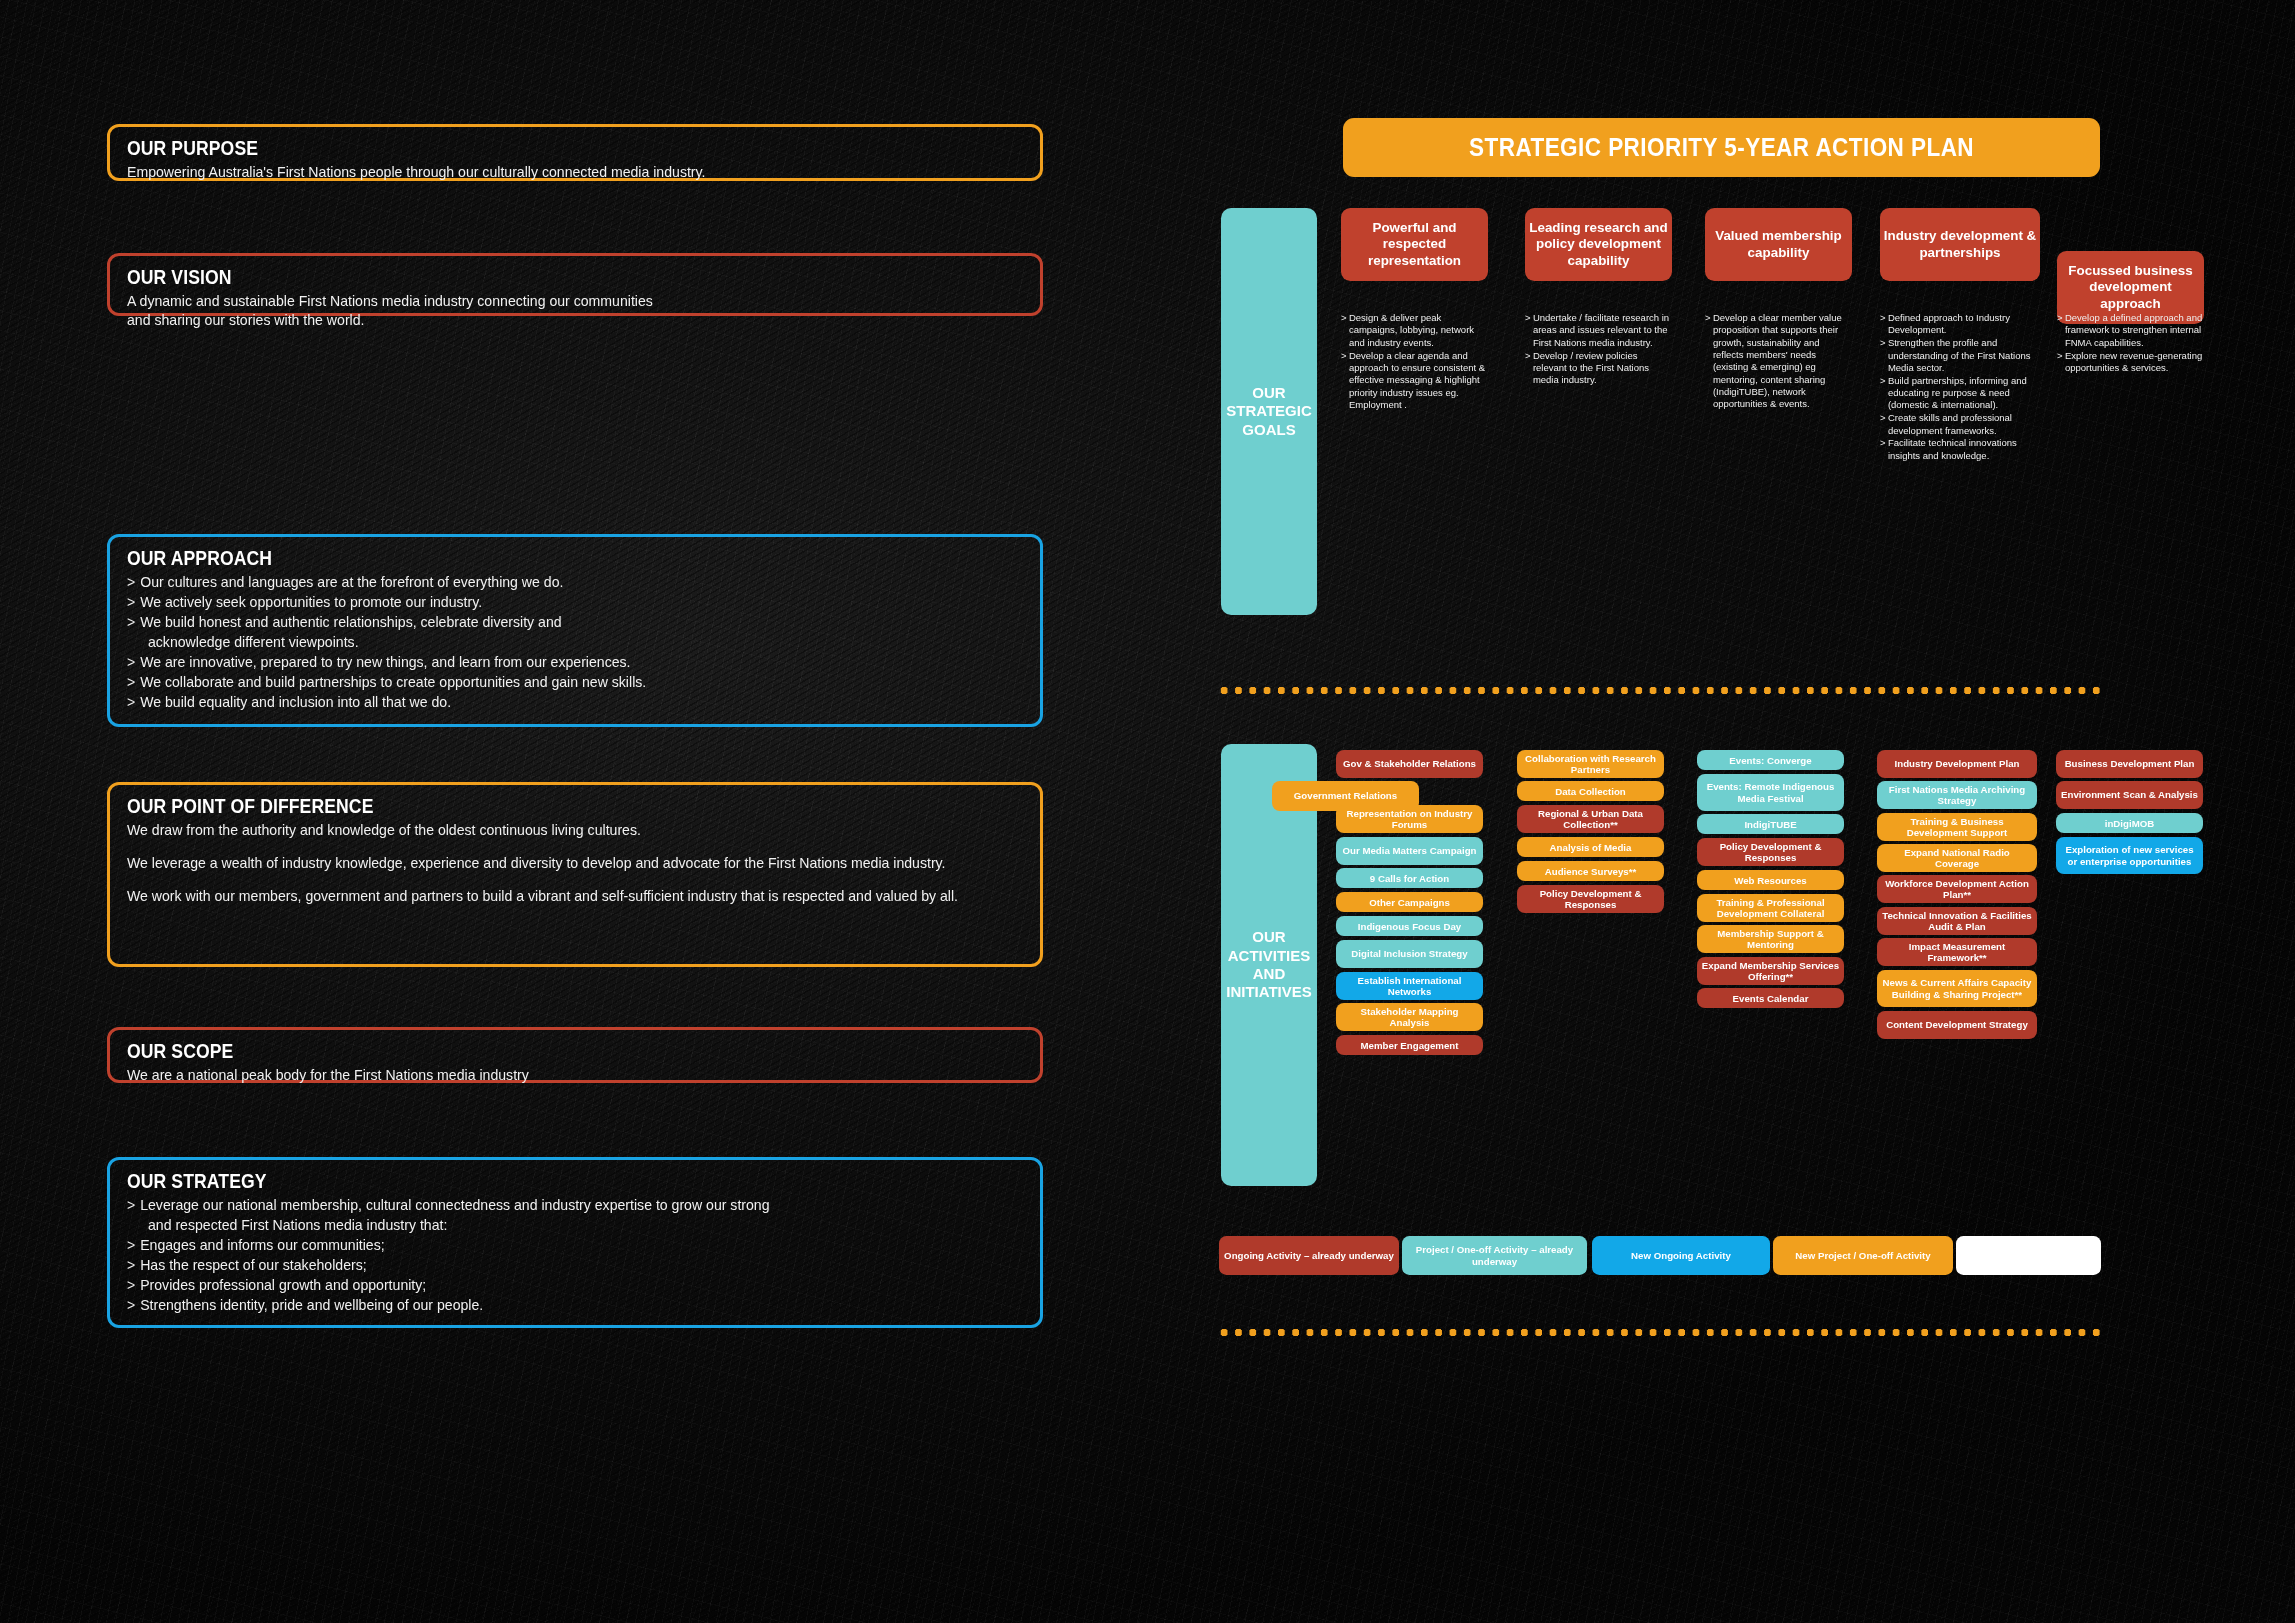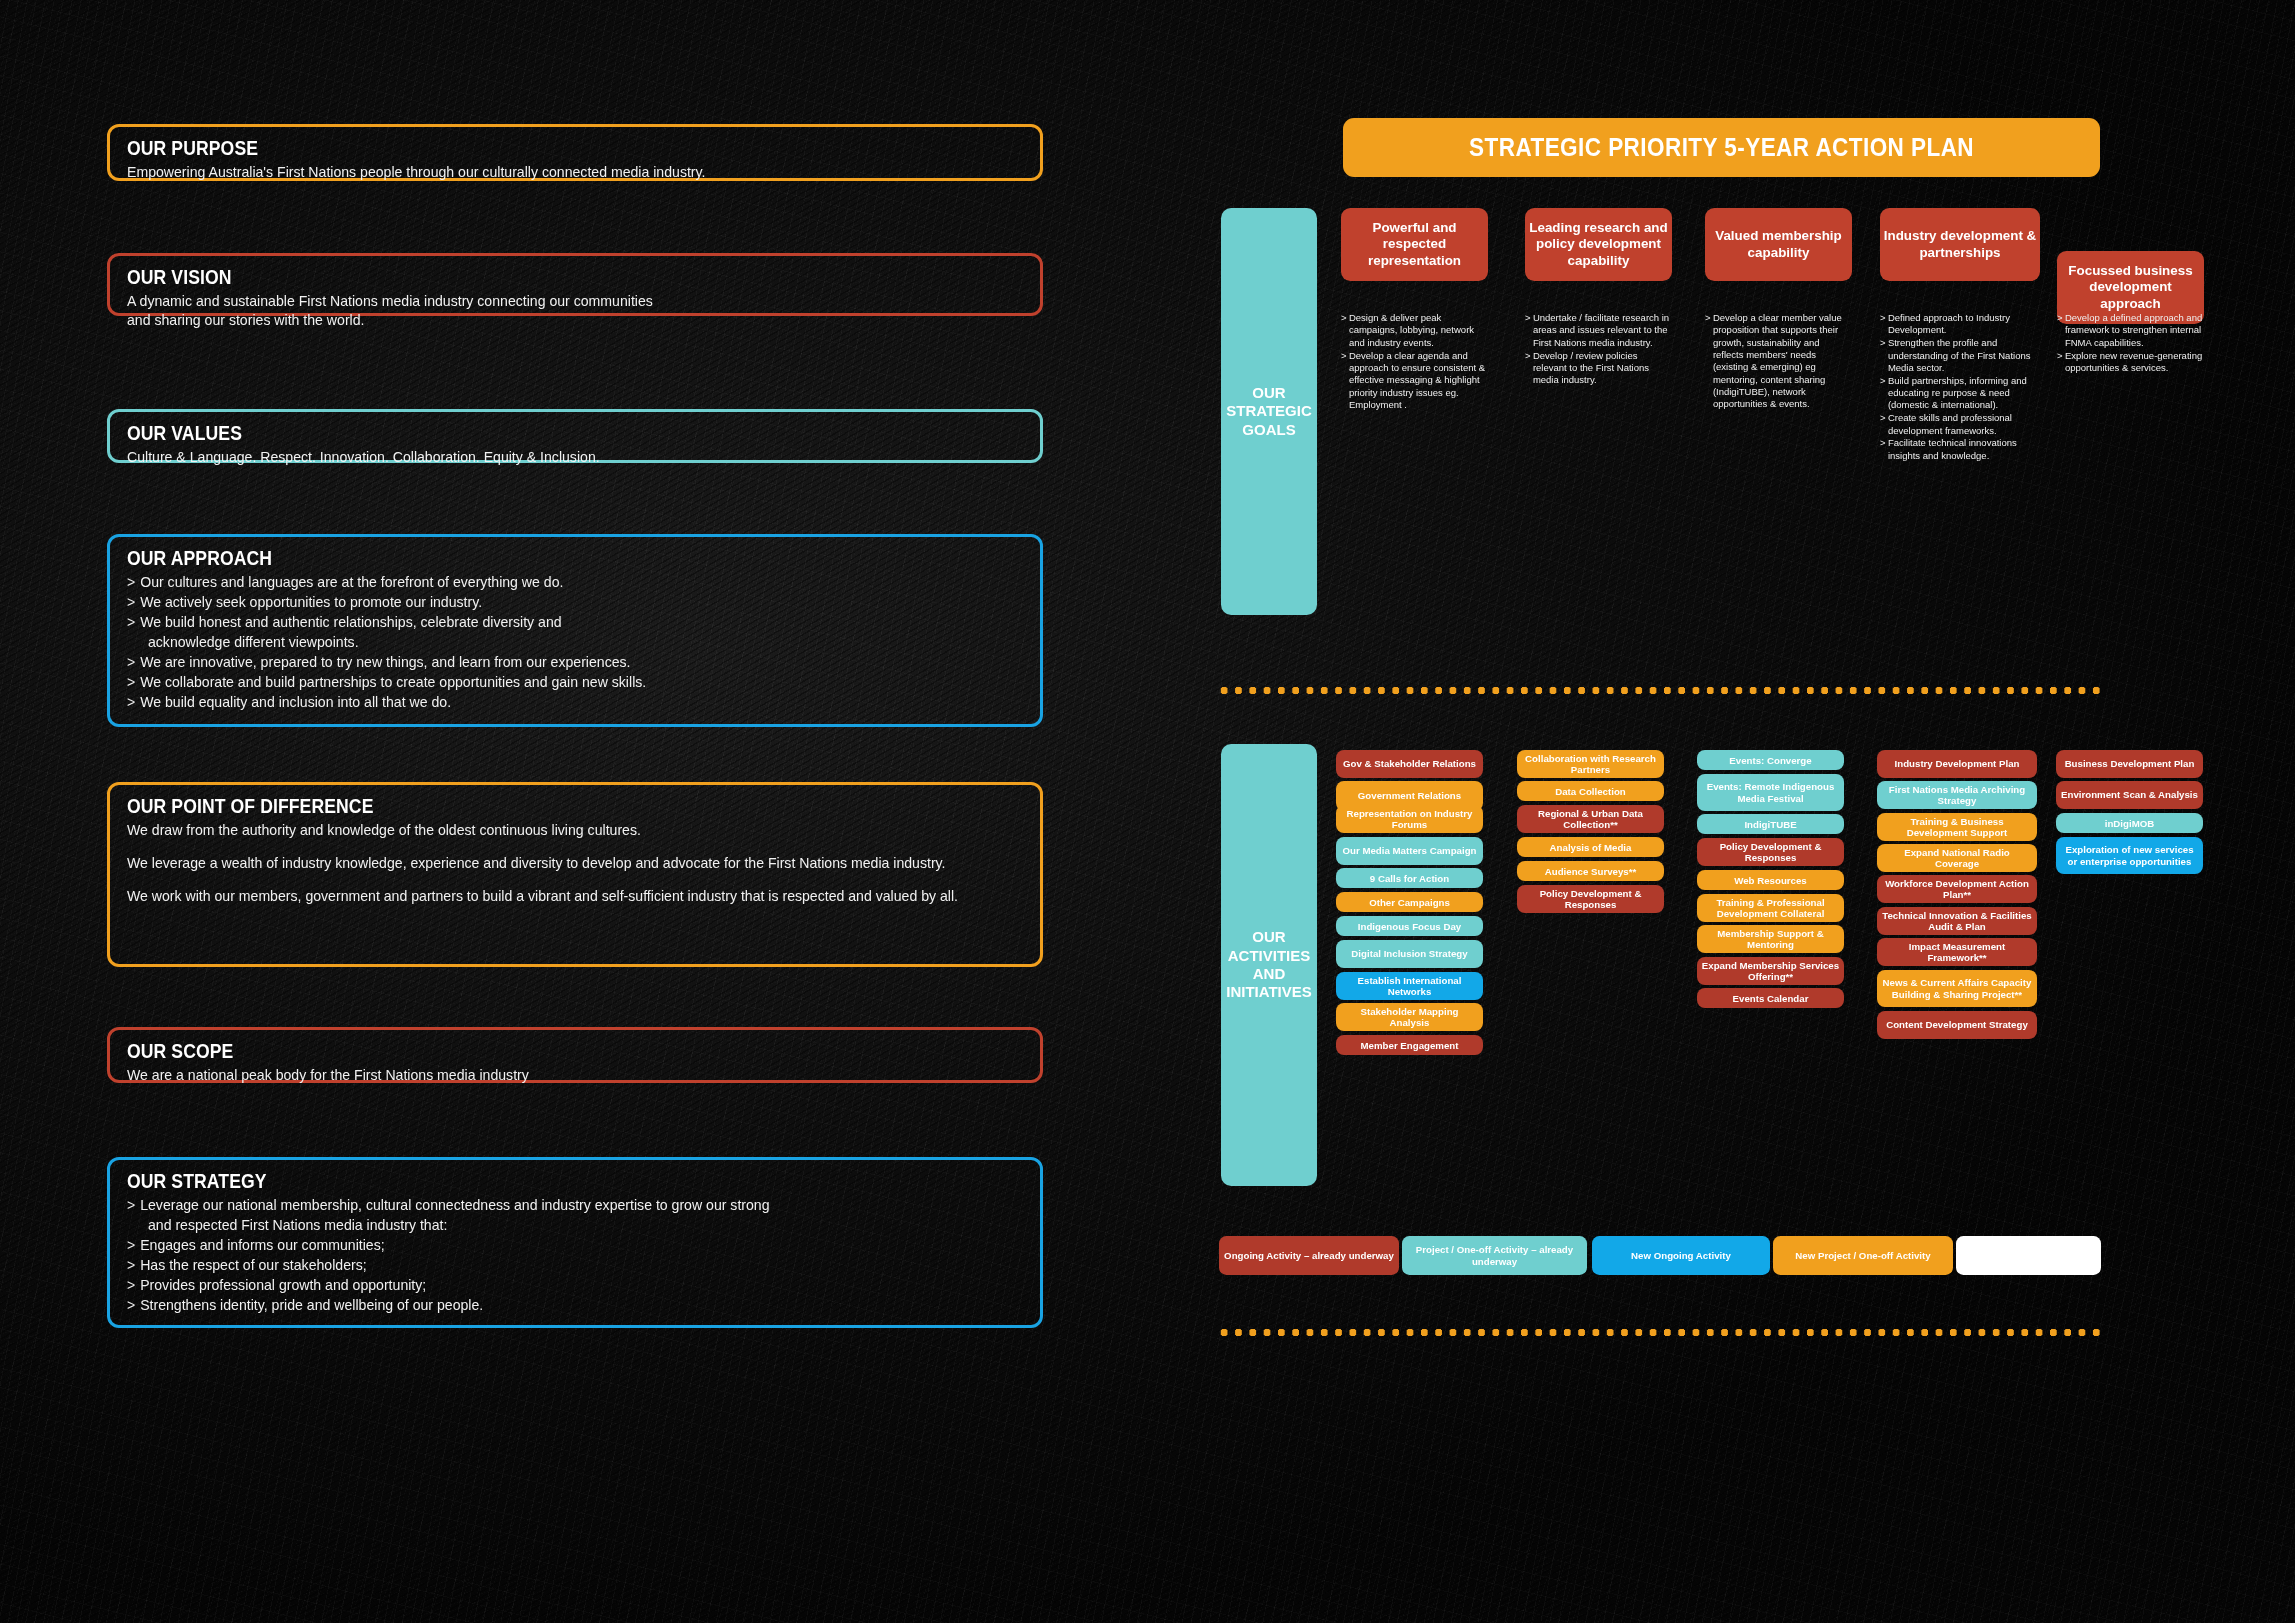--- a/index.html
+++ b/index.html
@@ -152,24 +152,20 @@
 <div id="bg"></div>
 <div class="layer" id="stage">
     <div class="lbox amber" style="left: 107px; top: 124px; width: 936px; height: 57px;">
       <h2>OUR PURPOSE</h2>
       <p>Empowering Australia's First Nations people through our culturally connected media industry.</p>
     </div>
     <div class="lbox red" style="left: 107px; top: 253px; width: 936px; height: 63px;">
       <h2>OUR VISION</h2>
       <p>A dynamic and sustainable First Nations media industry connecting our communities<br>and sharing our stories with the world.</p>
     </div>
-    <div class="lbox teal" style="left: 107px; top: 409px; width: 936px; height: 54px;">
-      <h2>OUR VALUES</h2>
-      <p>Culture &amp; Language. Respect. Innovation. Collaboration. Equity &amp; Inclusion.</p>
-    </div>
     <div class="lbox blue" style="left: 107px; top: 534px; width: 936px; height: 193px;">
       <h2>OUR APPROACH</h2>
       <ul class="blist">
         <li><span>Our cultures and languages are at the forefront of everything we do.</span></li>
         <li><span>We actively seek opportunities to promote our industry.</span></li>
         <li><span>We build honest and authentic relationships, celebrate diversity and</span><span class="cont">acknowledge different viewpoints.</span></li>
         <li><span>We are innovative, prepared to try new things, and learn from our experiences.</span></li>
         <li><span>We collaborate and build partnerships to create opportunities and gain new skills.</span></li>
         <li><span>We build equality and inclusion into all that we do.</span></li>
       </ul>
@@ -258,21 +254,21 @@
       <ul>
         <li>Develop a defined approach and framework to strengthen internal FNMA capabilities.</li>
         <li>Explore new revenue-generating opportunities &amp; services.</li>
       </ul>
     </div>
     <div class="dots" style="left: 1217px; top: 686px; width: 884px;"></div>
     <div class="dots" style="left: 1217px; top: 1328px; width: 884px;"></div>
     <div class="pill c-red" style="left: 1336px; top: 750px; width: 147px; height: 28px;">
       <span>Gov &amp; Stakeholder Relations</span>
     </div>
-    <div class="pill c-orange" style="left: 1336px; top: 781px; width: 147px; height: 30px;">
+    <div class="pill c-orange" style="left: 1272px; top: 781px; width: 147px; height: 30px;">
       <span>Government Relations</span>
     </div>
     <div class="pill c-orange" style="left: 1336px; top: 805px; width: 147px; height: 28px;">
       <span>Representation on Industry Forums</span>
     </div>
     <div class="pill c-teal" style="left: 1336px; top: 837px; width: 147px; height: 28px;">
       <span>Our Media Matters Campaign</span>
     </div>
     <div class="pill c-teal" style="left: 1336px; top: 868px; width: 147px; height: 20.4px;">
       <span>9 Calls for Action</span>

